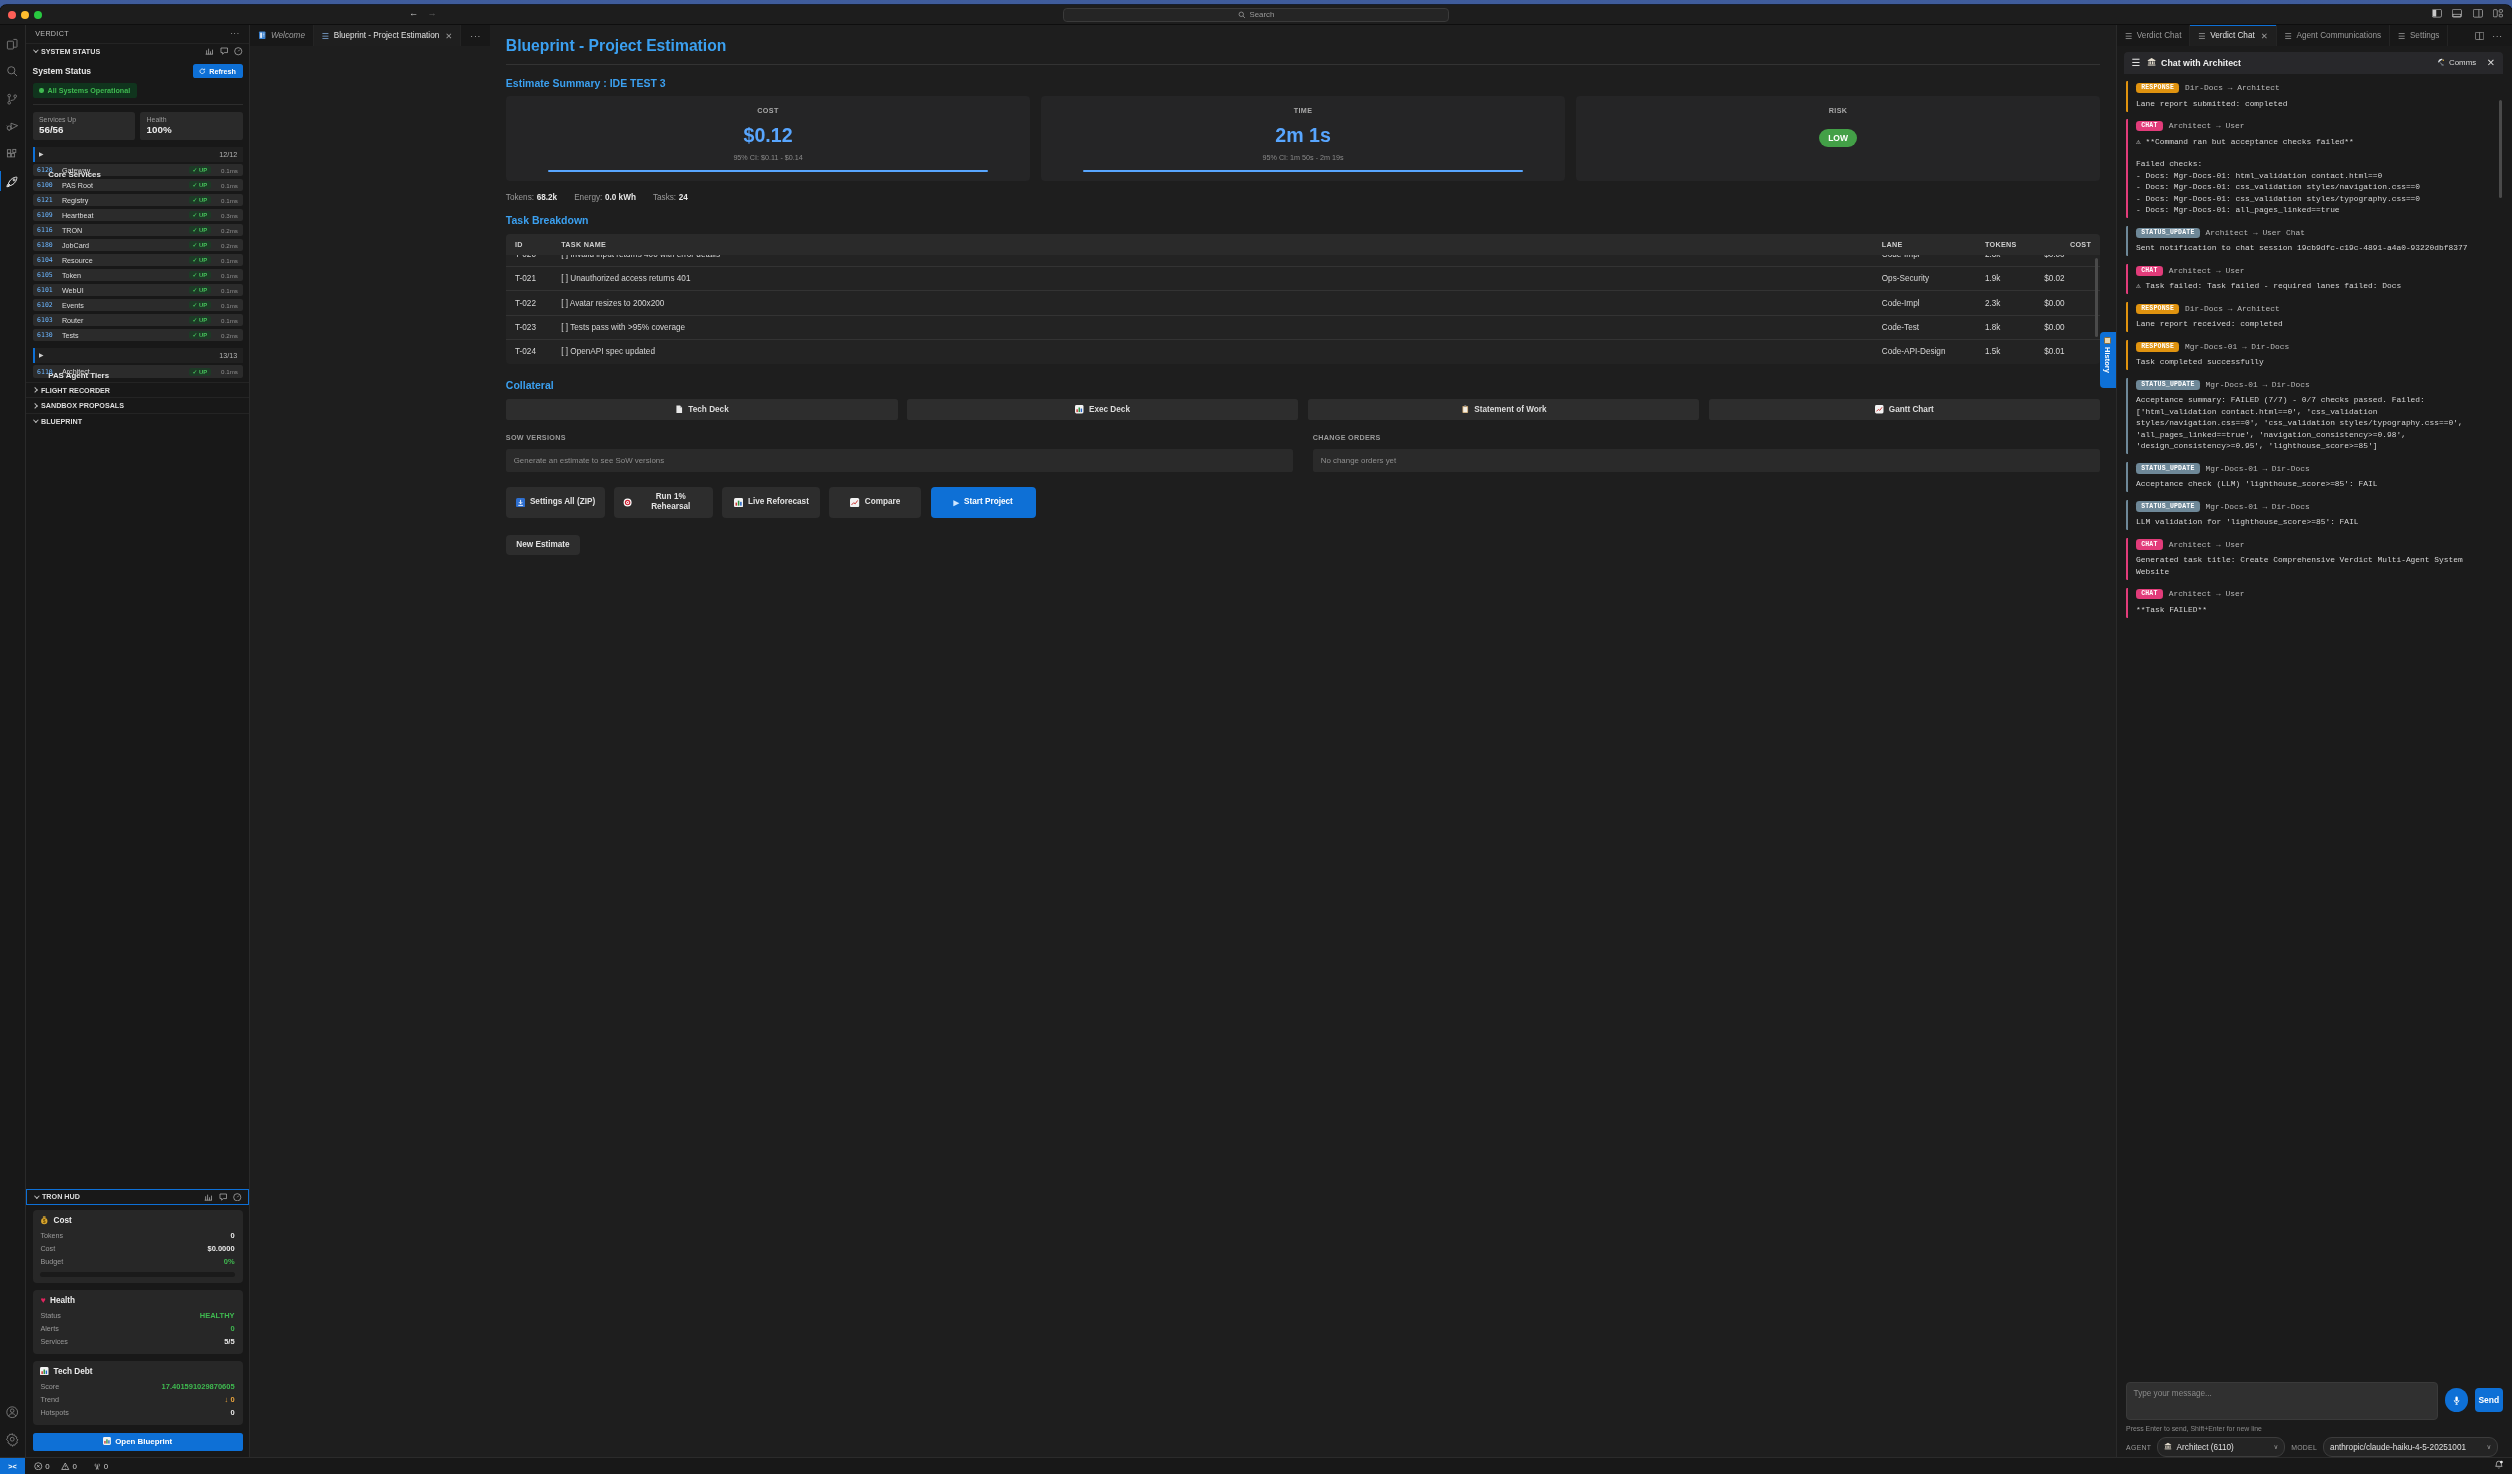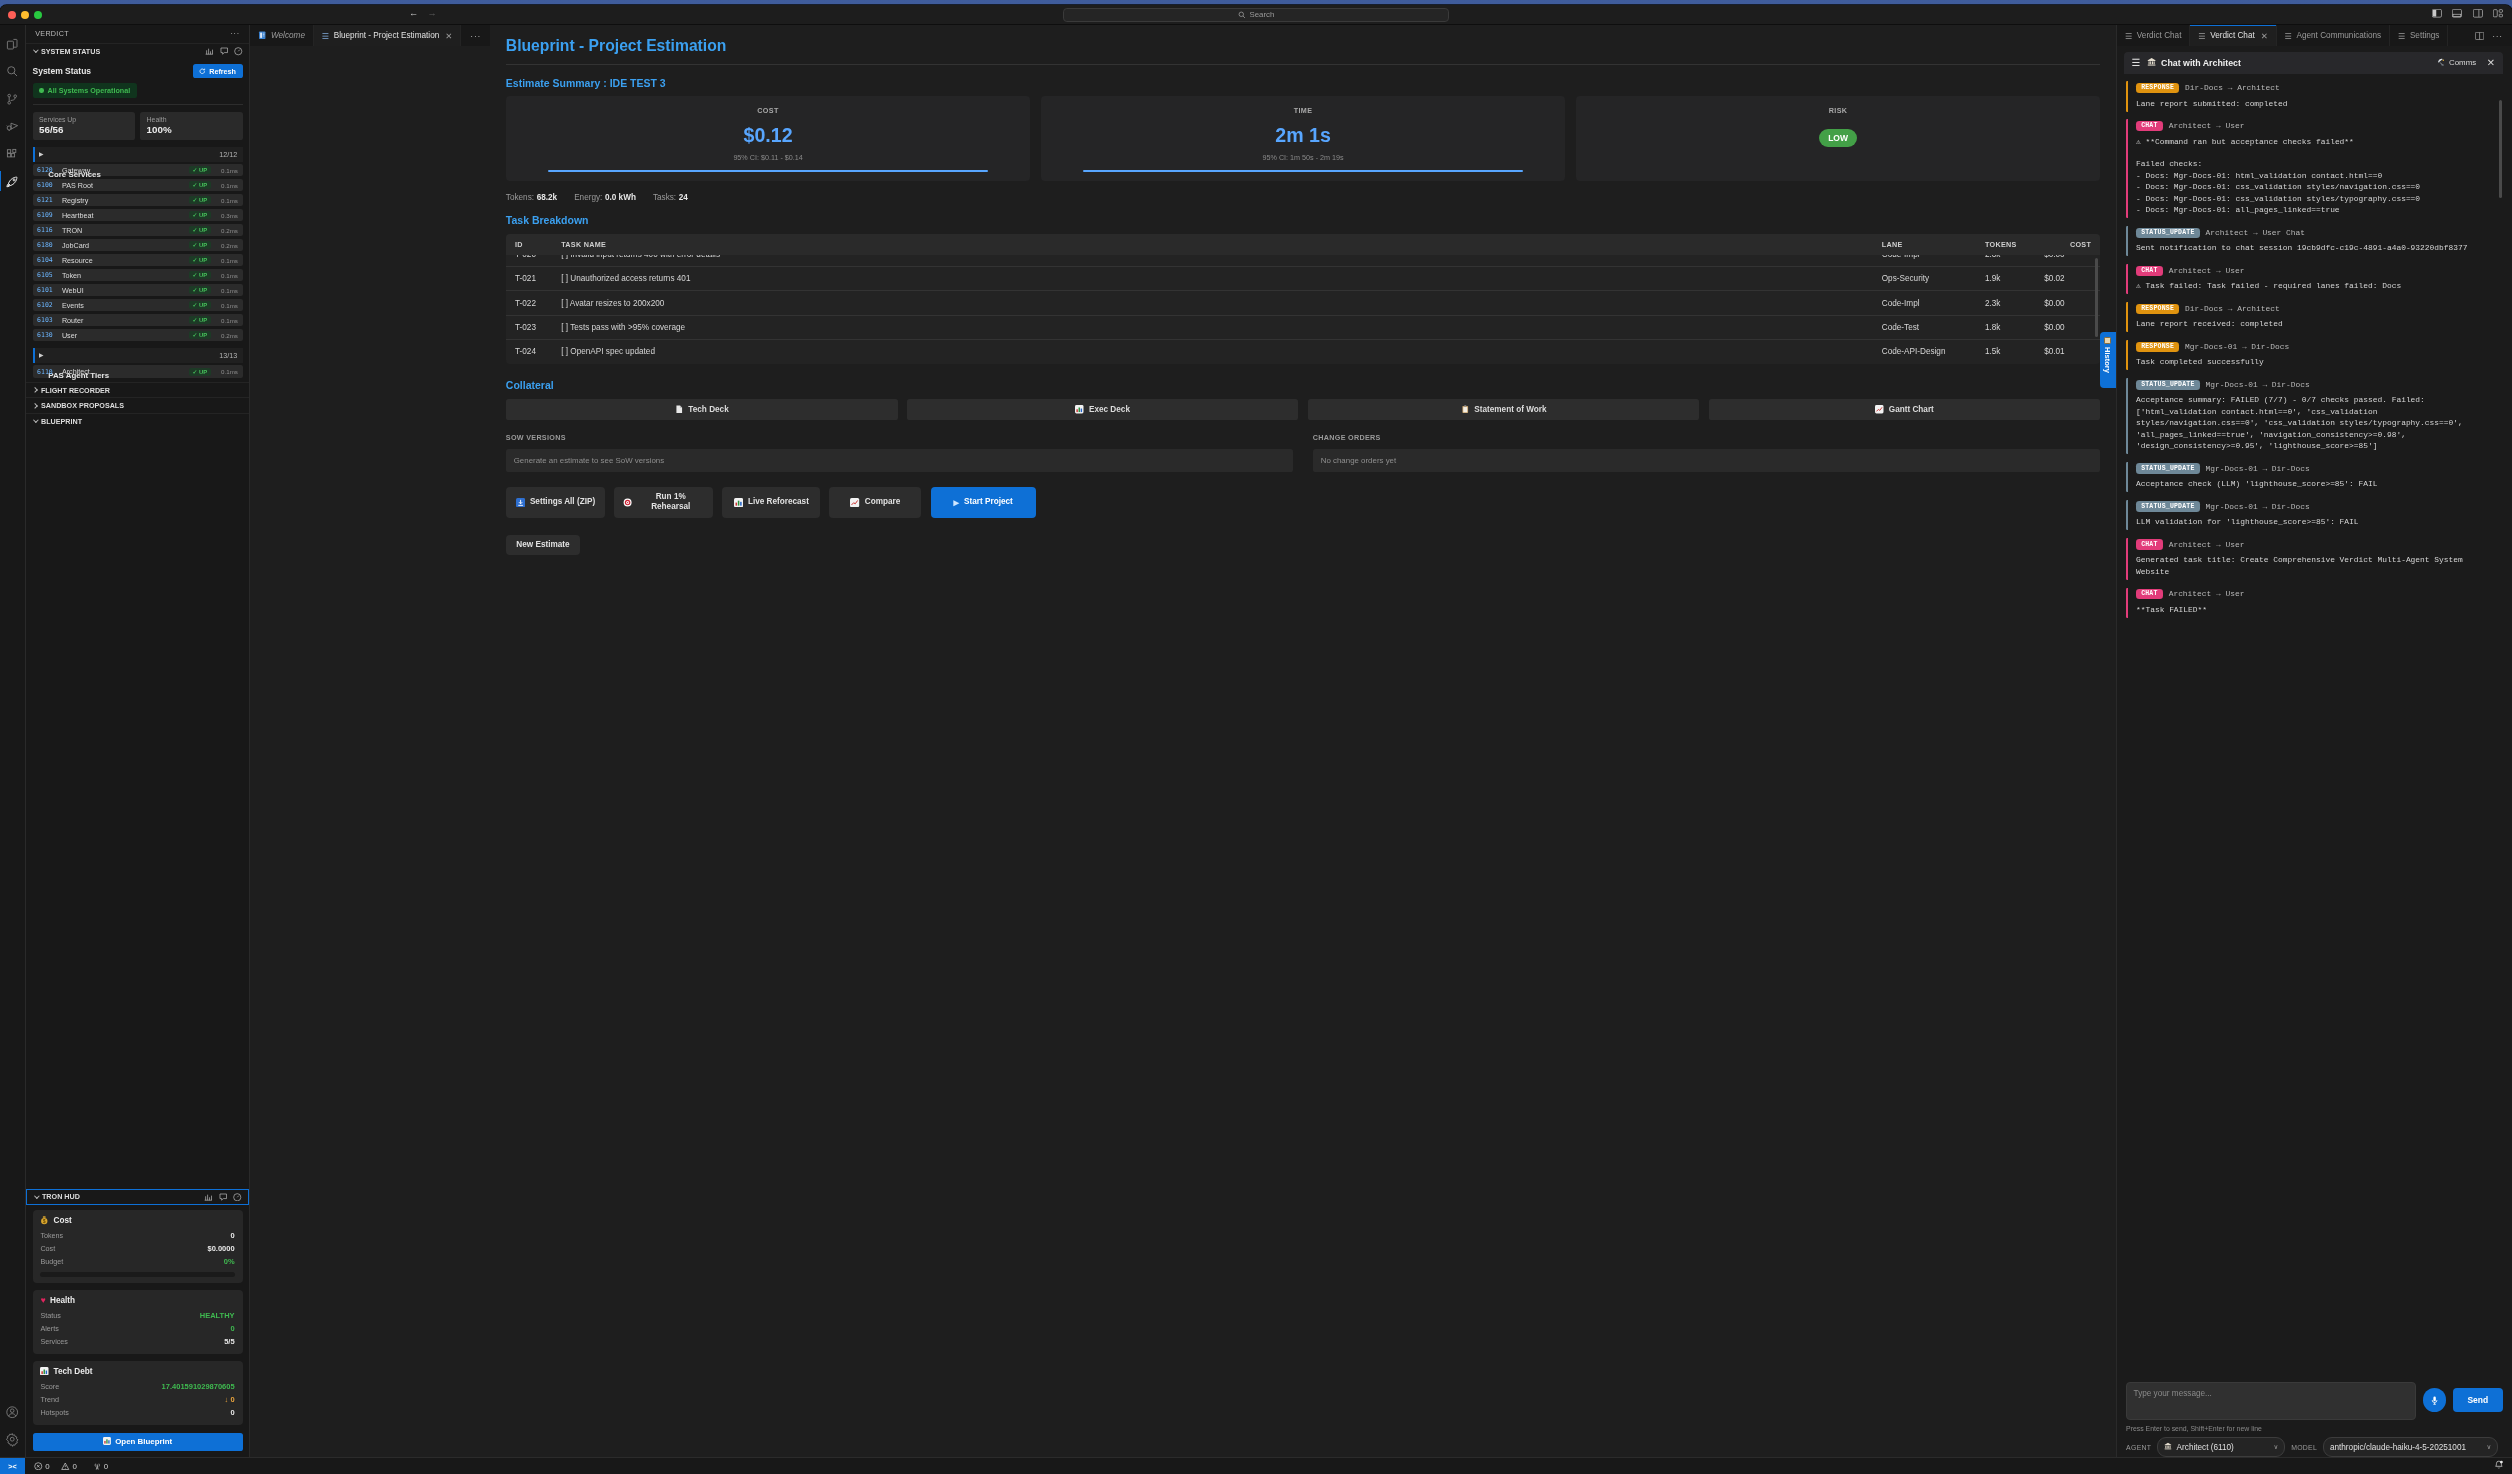--- a/index.html
+++ b/index.html
@@ -185,21 +185,21 @@
   .msg-body { margin-top:4.6px; font-size:7.9px; color:#d6d6d6; line-height:1.45; white-space:pre-wrap; }
   .chat-scroll { position:absolute; right:0.7px; top:26px; width:3.3px; height:98px; background:#4a4a4a; border-radius:2px; }
 
   .input-area { flex:none; padding:3.9px 0 0 2.6px; }
   .input-row { display:flex; gap:6.5px; align-items:flex-start; }
   .chat-input { flex:1; height:38px; background:#303030; border:0.7px solid #3a3a3a; border-radius:3.9px;
     resize:none; color:#d6d6d6; font-size:8.2px; font-family:"Liberation Sans",sans-serif; padding:5.9px 6.5px; }
   .chat-input::placeholder { color:#8a8a8a; }
   .mic-btn { width:23.6px; height:23.6px; border-radius:50%; background:#0e70d6; border:none;
     display:flex; align-items:center; justify-content:center; cursor:pointer; margin-top:6.5px; flex:none; }
-  .send-btn { width:50px; height:23.6px; background:#0e70d6; border:none; border-radius:3.9px;
+  .send-btn { width:28px; height:23.6px; background:#0e70d6; border:none; border-radius:3.9px;
     color:#fff; font-size:8.5px; font-weight:bold; cursor:pointer; margin-top:6.5px; flex:none; }
   .hint { font-size:6.9px; color:#8a8a8a; margin:4.6px 0 5.9px; }
   .select-row { display:flex; align-items:center; gap:5.9px; }
   .sel-label { font-size:6.9px; color:#9a9a9a; letter-spacing:0.3px; flex:none; }
   .sel-box { background:#242424; border:0.7px solid #3c3c3c; border-radius:9px; height:19.6px;
     display:flex; align-items:center; gap:4.6px; padding:0 5.9px; font-size:8.2px; color:#e0e0e0; cursor:pointer; }
   .sel-box .chev-s { margin-left:auto; color:#9a9a9a; font-size:6.5px; }
   .sel-agent { width:128px; } .sel-model { width:175px; }
 
   
@@ -433,21 +433,21 @@
     <span class="svc-lat">0.1ms</span>
   </div>
   <div class="svc-row">
     <span class="svc-port">6103</span>
     <span class="svc-name">Router</span>
     <span class="svc-up">✓ UP</span>
     <span class="svc-lat">0.1ms</span>
   </div>
   <div class="svc-row">
     <span class="svc-port">6130</span>
-    <span class="svc-name">User</span>
+    <span class="svc-name">Tests</span>
     <span class="svc-up">✓ UP</span>
     <span class="svc-lat">0.2ms</span>
   </div>
   <div class="group-head">
     <span style="color:#cccccc;font-size:5.9px">▶</span>
     <span class="group-name">PAS Agent Tiers</span>
     <span class="group-count">13/13</span>
   </div>
 
   <div class="svc-row">

